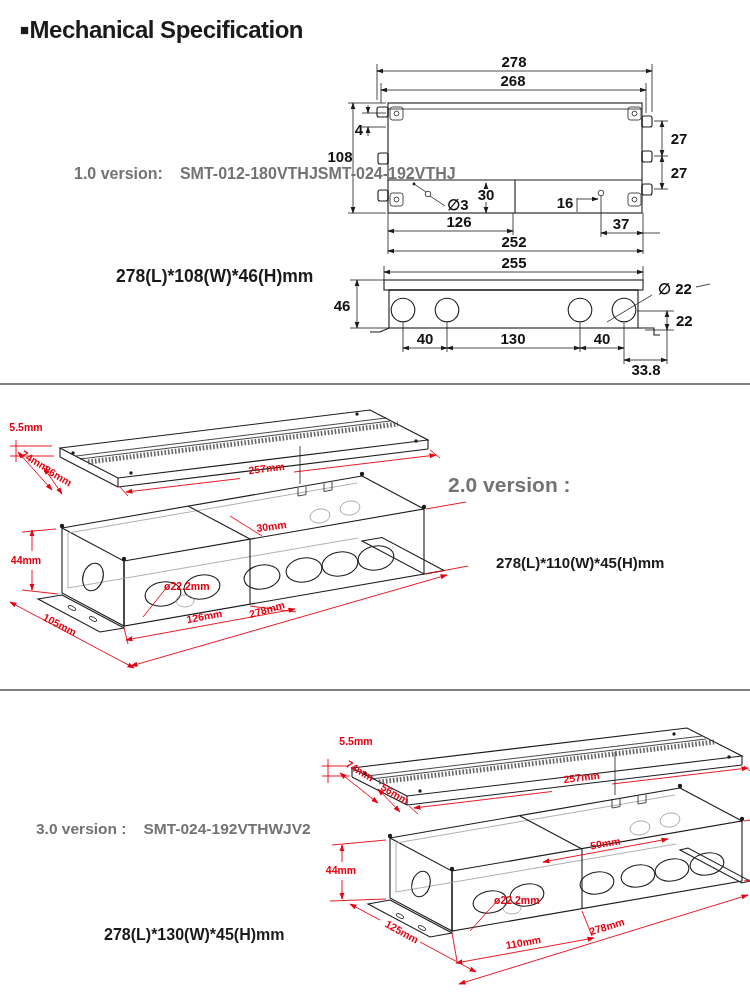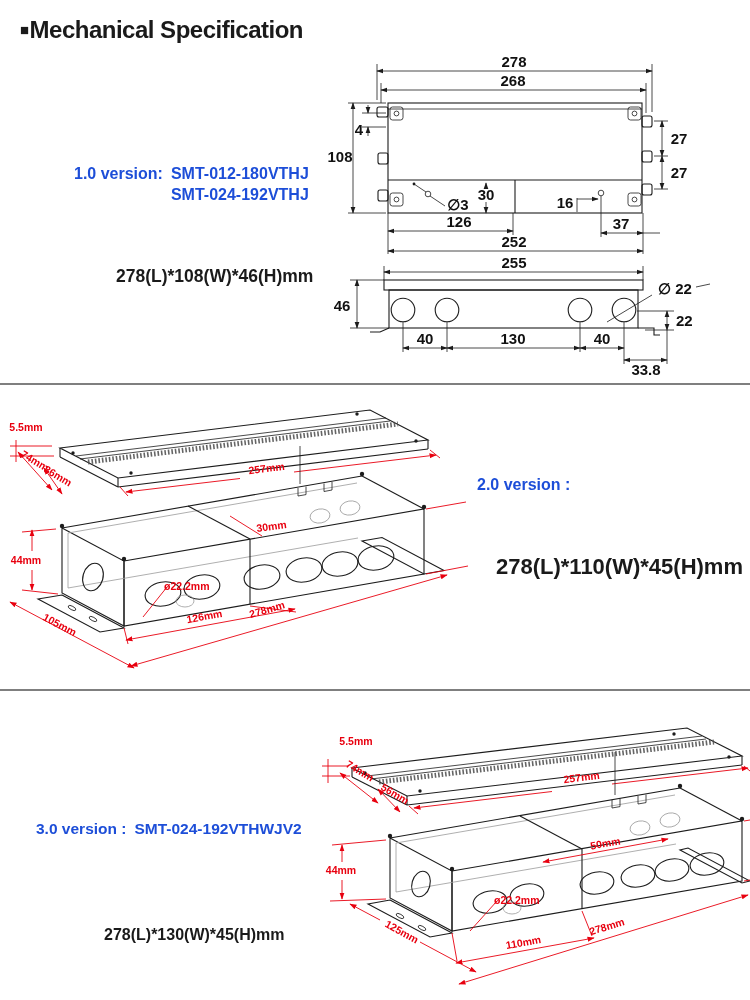--- a/index.html
+++ b/index.html
@@ -1,28 +1,28 @@
 <!DOCTYPE html>
 <html><head>
 <meta charset="utf-8">
 <style>
   html,body{margin:0;padding:0;}
   body{width:750px;height:1000px;background:#ffffff;position:relative;overflow:hidden;
        font-family:"Liberation Sans",sans-serif;}
   .abs{position:absolute;}
   #page-title{left:20px;top:16px;font-size:24px;font-weight:bold;color:#1a1a1a;letter-spacing:-0.5px;text-align:center;}
   #page-title .bullet{font-size:15px;vertical-align:3px;margin-right:1px;}
-  .vrow{display:flex;gap:8px;font-weight:bold;color:#1d4ed8;}
-  .vrow .models{display:flex;flex-direction:column;justify-content:flex-end;}
+  .vrow{display:flex;gap:17px;font-weight:bold;color:#737373;}
+  .vrow .models{display:flex;flex-direction:row;justify-content:flex-end;}
   .v1{left:74px;top:163px;font-size:16px;line-height:21px;}
-  .v2{left:448px;top:476px;font-size:16px;line-height:17px;margin-left:29px;}
+  .v2{left:448px;top:476px;font-size:21px;line-height:17px;}
   .v3{left:36px;top:820px;font-size:15.5px;line-height:18px;}
   .size-line{font-weight:bold;color:#1a1a1a;}
   .sz1{left:116px;top:266px;font-size:17.5px;}
-  .sz2{left:496px;top:554px;font-size:22px;}
+  .sz2{left:496px;top:554px;font-size:15px;}
   .sz3{left:104px;top:926px;font-size:16px;}
   .divider{left:0;width:750px;height:0;border-top:2px solid #7f7f7f;}
   #dv1{top:383px;} #dv2{top:689px;}
   svg{position:absolute;left:0;top:0;}
   .k{stroke:#1c1c1c;stroke-width:1.1;fill:none;}
   .kt{stroke:#1c1c1c;stroke-width:0.8;fill:none;}
   .lt{stroke:#9a9a9a;stroke-width:0.8;fill:none;}
   .r{stroke:#e8000f;stroke-width:0.9;fill:none;}
   .hatch{stroke:#4a4a4a;stroke-width:5;fill:none;stroke-dasharray:1.6 1.9;opacity:.85;}
   text.db{fill:#111;font:bold 15px "Liberation Sans",sans-serif;text-anchor:middle;}

